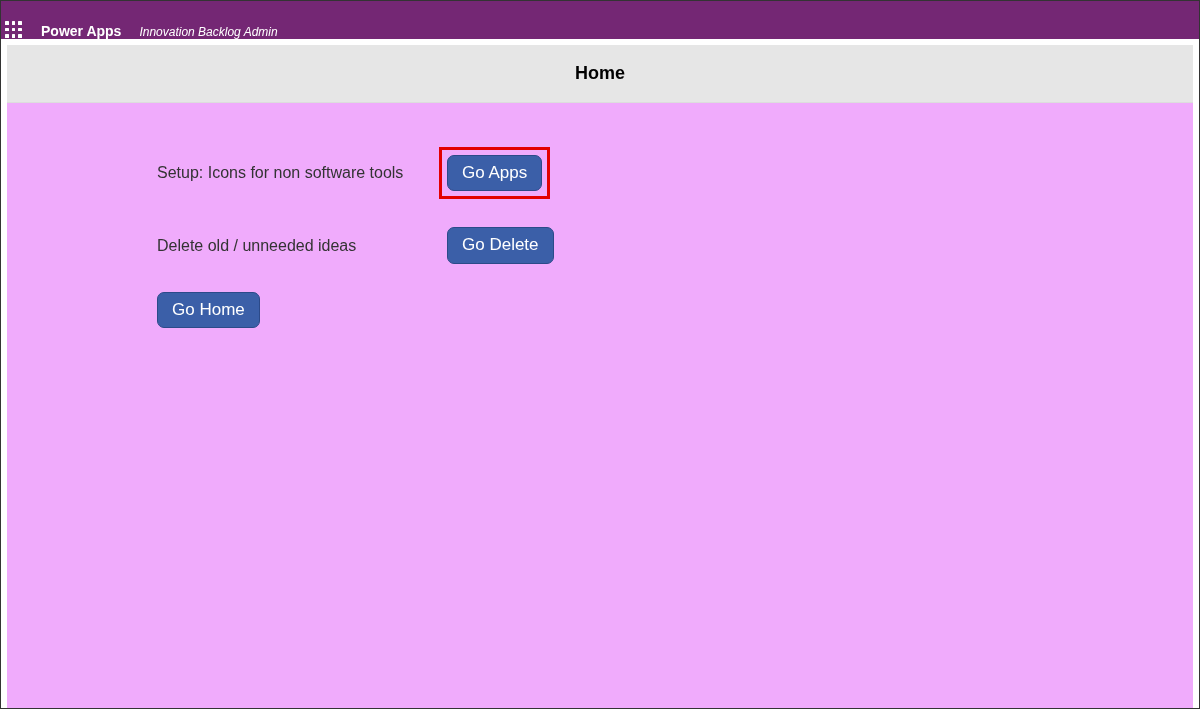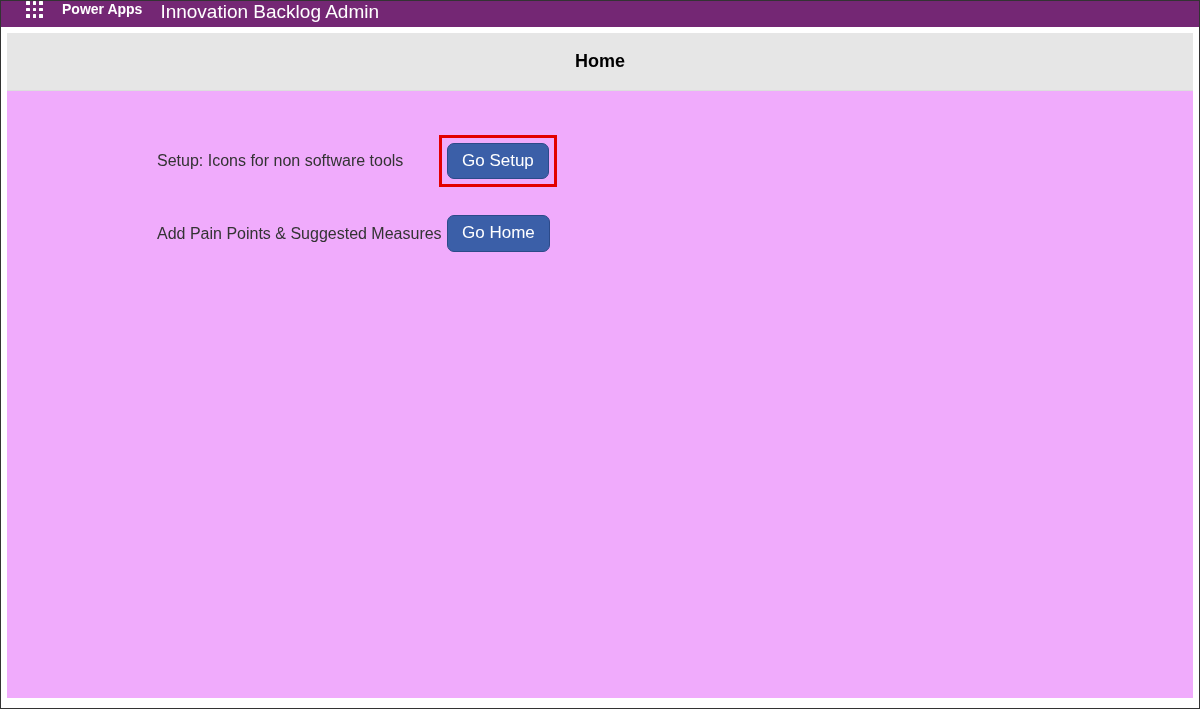--- a/index.html
+++ b/index.html
@@ -10,24 +10,24 @@
     body {
       font-family: "Segoe UI", -apple-system, BlinkMacSystemFont, sans-serif;
       background: #ffffff;
       width: 1200px;
       height: 709px;
       border: 1px solid #333;
       overflow: hidden;
     }
     .top-bar {
       background: #742774;
-      height: 26px;
+      height: 38px;
       display: flex;
-      align-items: flex-start;
-      padding: 0 25px;
+      align-items: flex-end;
+      padding: 0 4px;
       color: #ffffff;
     }
     .waffle-icon {
       width: 18px;
       height: 18px;
       display: grid;
       grid-template-columns: repeat(3, 1fr);
       grid-template-rows: repeat(3, 1fr);
       gap: 2px;
       margin-right: 18px;
@@ -38,22 +38,23 @@
       width: 3.5px;
       height: 3.5px;
       border-radius: 0.5px;
     }
     .brand {
       font-weight: 600;
       font-size: 14px;
       margin-right: 18px;
     }
     .app-name {
-      font-size: 19px;
+      font-size: 12px;
       font-weight: 400;
+      font-style: italic;
     }
     .canvas {
       margin: 6px;
       background: #f0abfc;
       height: calc(100% - 42px);
     }
     .page-header {
       background: #e6e6e6;
       height: 58px;
       display: flex;
@@ -124,26 +125,31 @@
 <div class="canvas">
   <div class="page-header">
     <div class="page-title">Home</div>
   </div>
 
   <div class="content">
 
     <div class="row">
       <div class="row-label">Setup: Icons for non software tools</div>
       <div class="highlight-box">
-        <button class="btn">Go Setup</button>
+        <button class="btn">Go Apps</button>
       </div>
     </div>
 
+    <div class="row">
+      <div class="row-label">Delete old / unneeded ideas</div>
+      <div class="btn-wrap">
+        <button class="btn">Go Delete</button>
+      </div>
+    </div>
 
     <div class="row">
-      <div class="row-label">Add Pain Points &amp; Suggested Measures</div>
       <div class="btn-wrap">
         <button class="btn">Go Home</button>
       </div>
     </div>
 
   </div>
 </div>
 
 </body></html>

